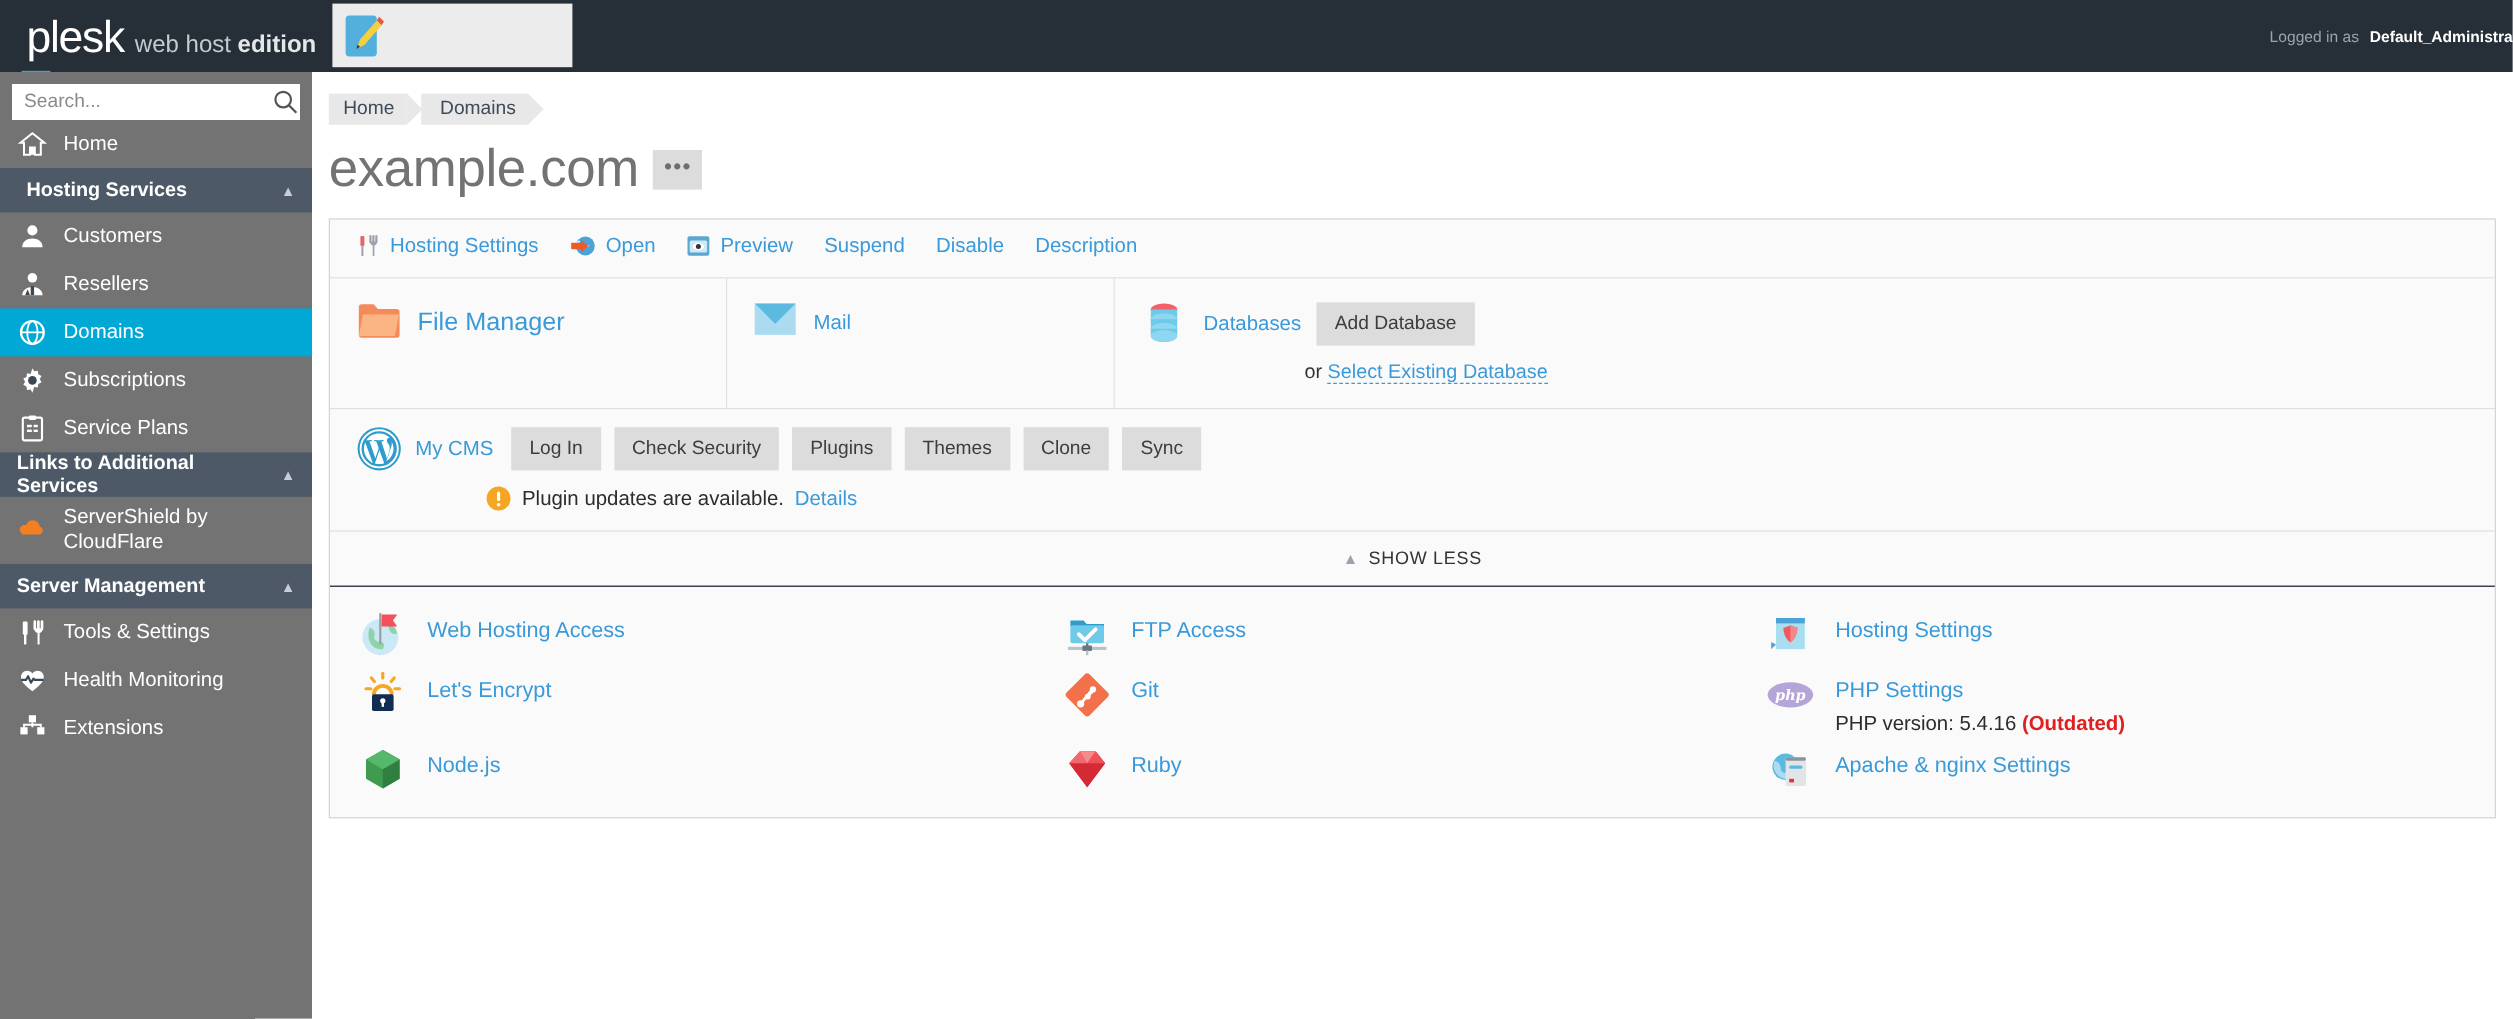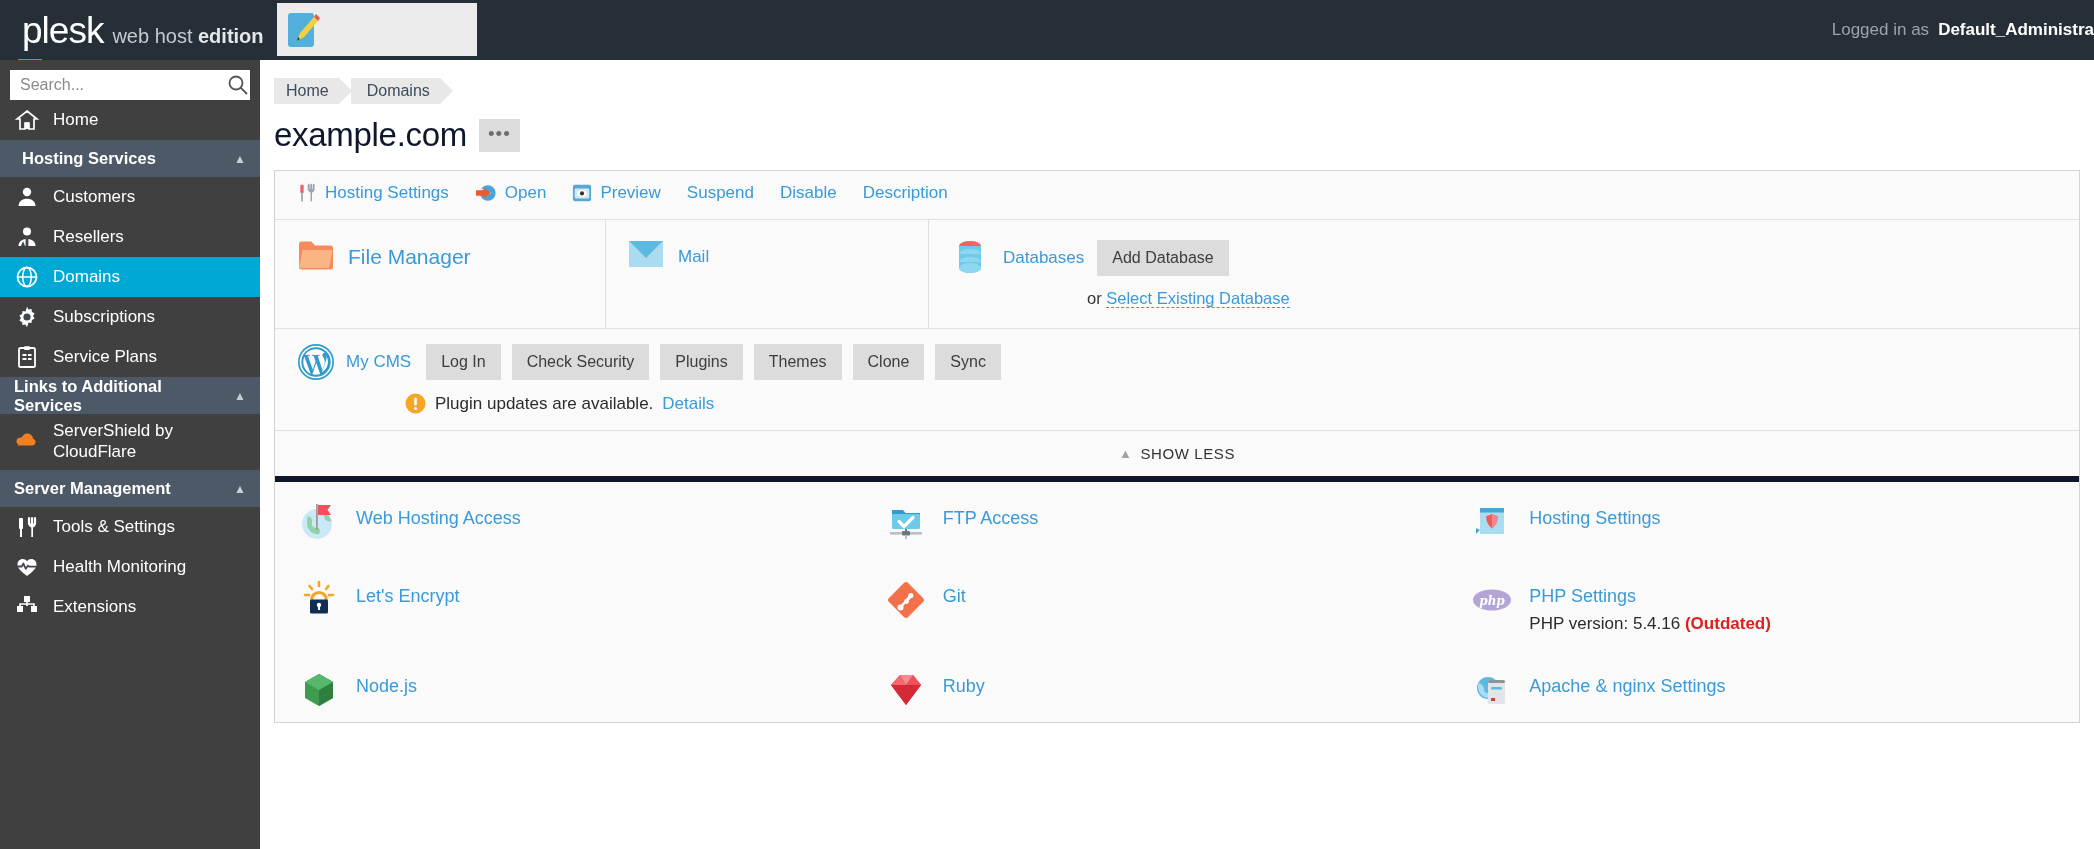--- a/index.html
+++ b/index.html
@@ -29,32 +29,32 @@
   .bugreport {
     position: absolute; left: 277px; top: 3px;
     width: 200px; height: 53px; background: #ececec;
     display: flex; align-items: center; padding: 0 10px; gap: 9px;
   }
   .bug-icon { width: 34px; height: 38px; flex: 0 0 34px; position: relative; }
   .bug-text { font-size: 15.5px; color: #2d2d2d; line-height: 1.32; }
 
   .loggedin {
     position: absolute; right: 0px; top: 0; height: 60px;
-    display: flex; align-items: center; font-size: 17px;
+    display: flex; align-items: center; font-size: 13px;
     white-space: nowrap; padding-right: 0;
   }
   .loggedin .lbl { color: #9aa3ab; }
   .loggedin .usr { color: #fff; font-weight: 700; margin-left: 9px; }
 
   
   .body { flex: 1; display: flex; min-height: 0; }
 
   
   .sidebar {
-    width: 260px; flex: 0 0 260px; background: #404040; position: relative; overflow: hidden;
+    width: 260px; flex: 0 0 260px; background: #737373; position: relative; overflow: hidden;
   }
   .searchwrap { padding: 10px 10px 0 10px; }
   .searchbox {
     height: 30px; background: #fff; display: flex; align-items: center;
     padding: 0 6px 0 10px;
   }
   .searchbox input {
     flex: 1; border: 0; outline: 0; font-size: 16px; color: #555;
     font-family: "Liberation Sans", sans-serif; background: transparent;
   }
@@ -85,21 +85,21 @@
     position: relative; margin-right: 12px; height: 26px; cursor: pointer;
   }
   .crumb:after {
     content: ""; position: absolute; right: -13px; top: 0;
     border-left: 13px solid #e8e8e8;
     border-top: 13px solid transparent; border-bottom: 13px solid transparent;
   }
   .crumb:first-child { padding-left: 12px; }
 
   .pagetitle { display: flex; align-items: center; gap: 12px; margin: 12px 0 0 14px; }
-  .pagetitle h1 { font-size: 33px; color: #0f172a; font-weight: 400; letter-spacing: -0.3px; }
+  .pagetitle h1 { font-size: 44px; color: #737373; font-weight: 400; letter-spacing: -0.3px; }
   .dots-btn {
     background: #dcdcdc; color: #6e6e6e; font-size: 19px; line-height: 1;
     padding: 5px 9px 9px 9px; cursor: pointer; letter-spacing: 1px;
   }
 
   .card {
     margin: 16px 14px 0 14px; border: 1px solid #d4d4d4; background: #fafafa;
     min-height: 500px;
   }
   .siteinfo {
@@ -142,23 +142,23 @@
   .warn-ico { width: 21px; height: 21px; flex: 0 0 21px; }
 
   .showless {
     border-top: 1px solid #e0e0e0; text-align: center; padding: 14px 0;
     font-size: 15px; color: #333; letter-spacing: 0.6px; cursor: pointer;
     display: flex; align-items: center; justify-content: center; gap: 8px;
   }
   .showless .chev { color: #9aa3ab; font-size: 13px; }
 
   .grid {
-    border-top: 6px solid #0f172a; display: grid;
+    border-top: 1px solid #0f172a; display: grid;
     grid-template-columns: repeat(3, 1fr); padding: 18px 22px 10px 22px;
-    row-gap: 34px;
+    row-gap: 6px;
   }
   .gitem { display: flex; gap: 15px; align-items: flex-start; }
   .gico { width: 44px; height: 44px; flex: 0 0 44px; }
   .gtext { padding-top: 8px; }
   .gtext .ttl { font-size: 18px; }
   .gsub { font-size: 17px; color: #2c2c2c; margin-top: 7px; }
   .outdated { color: #e02020; font-weight: bold; }
   svg { display: block; }
 </style>
 </head>

